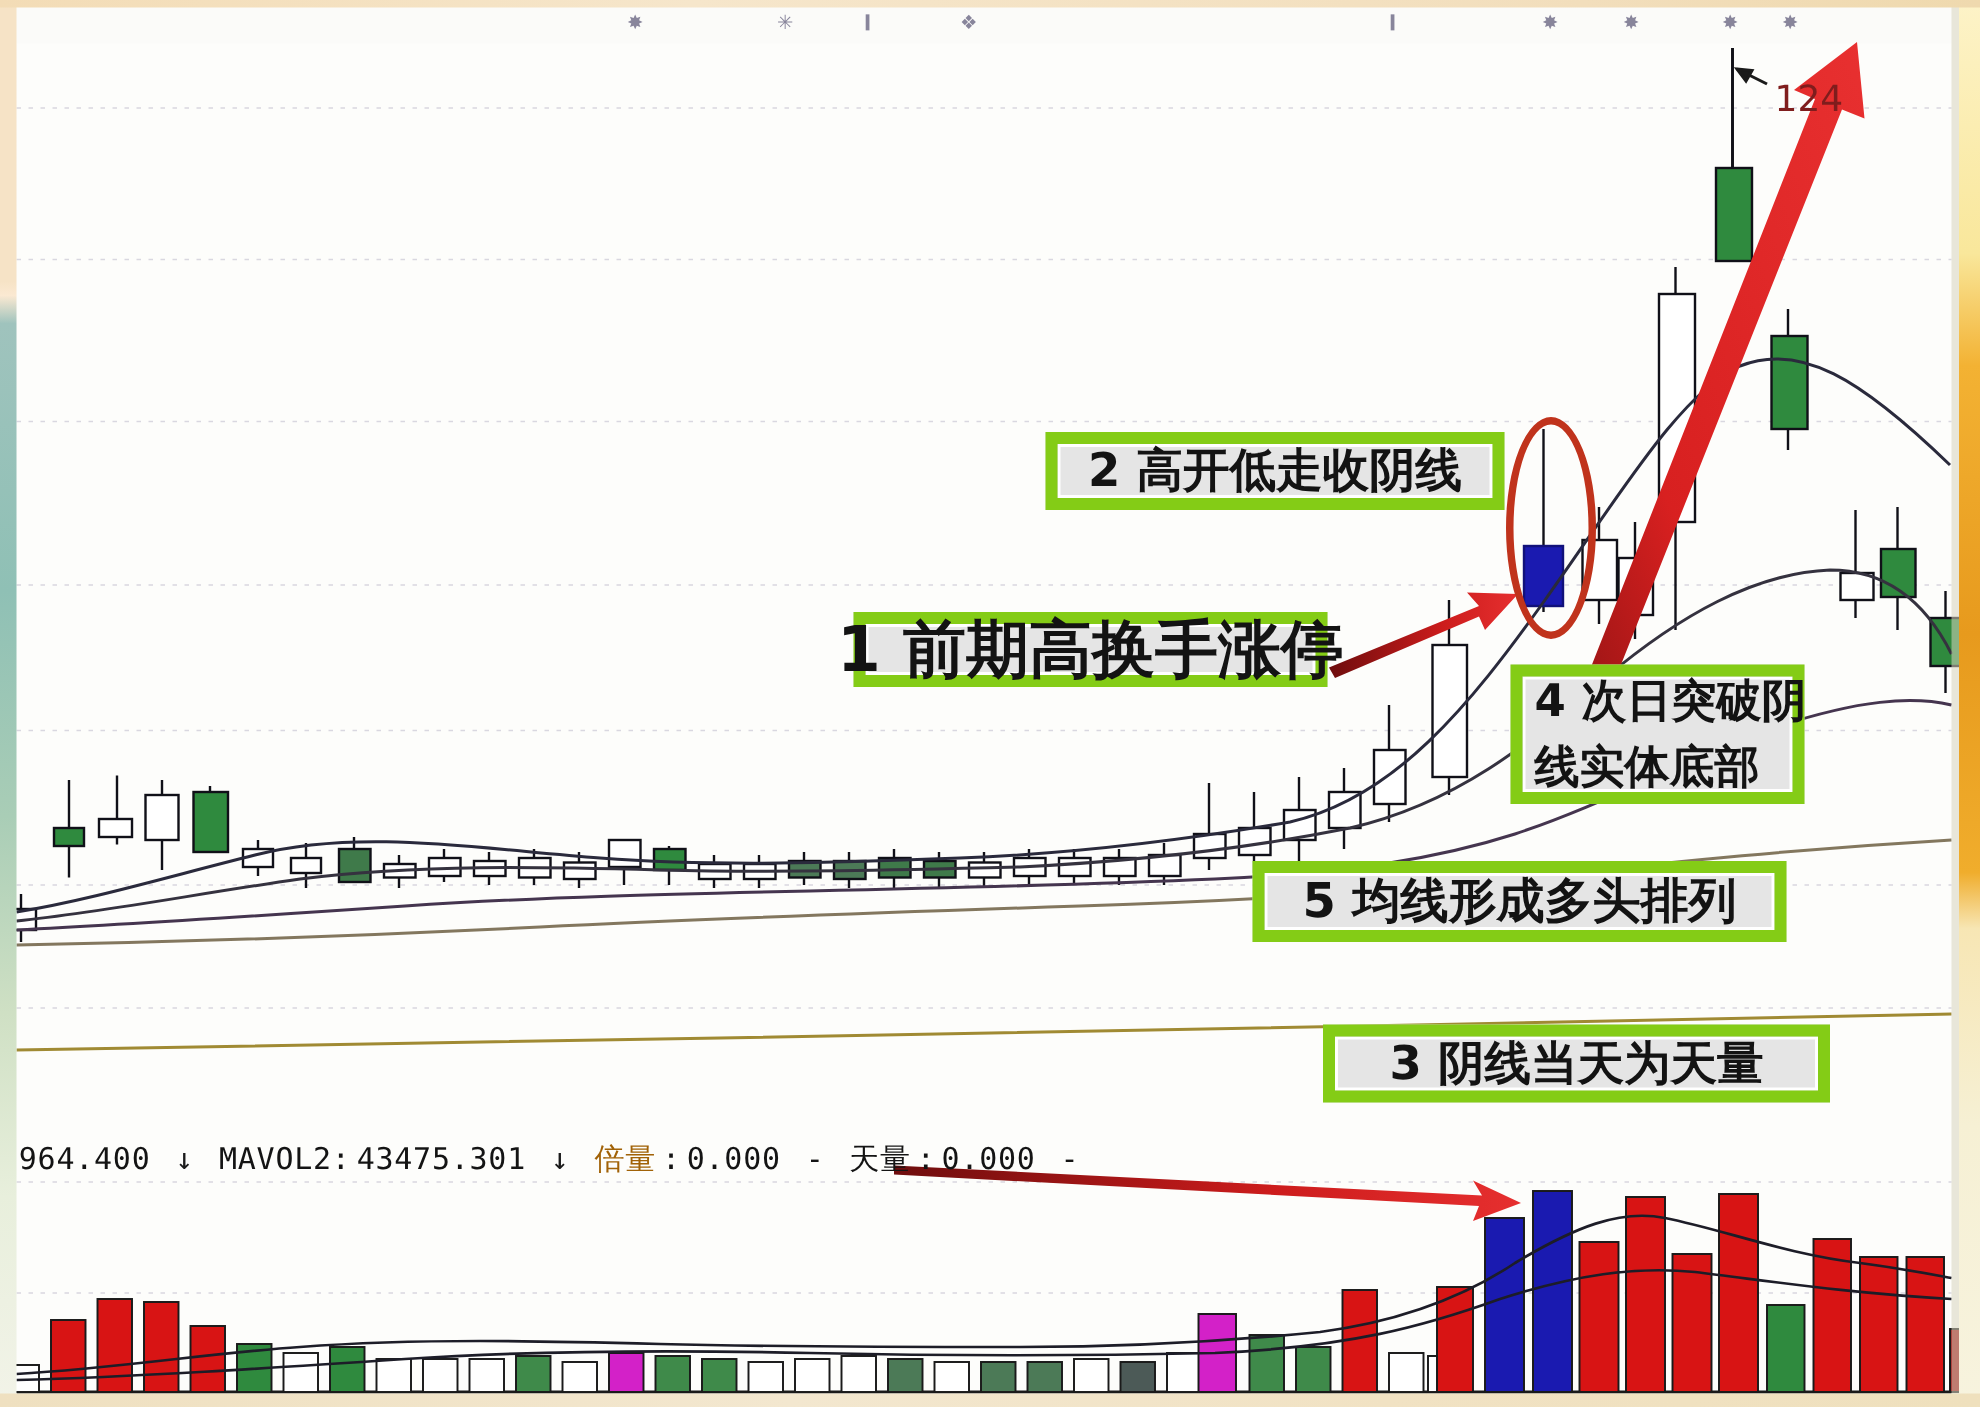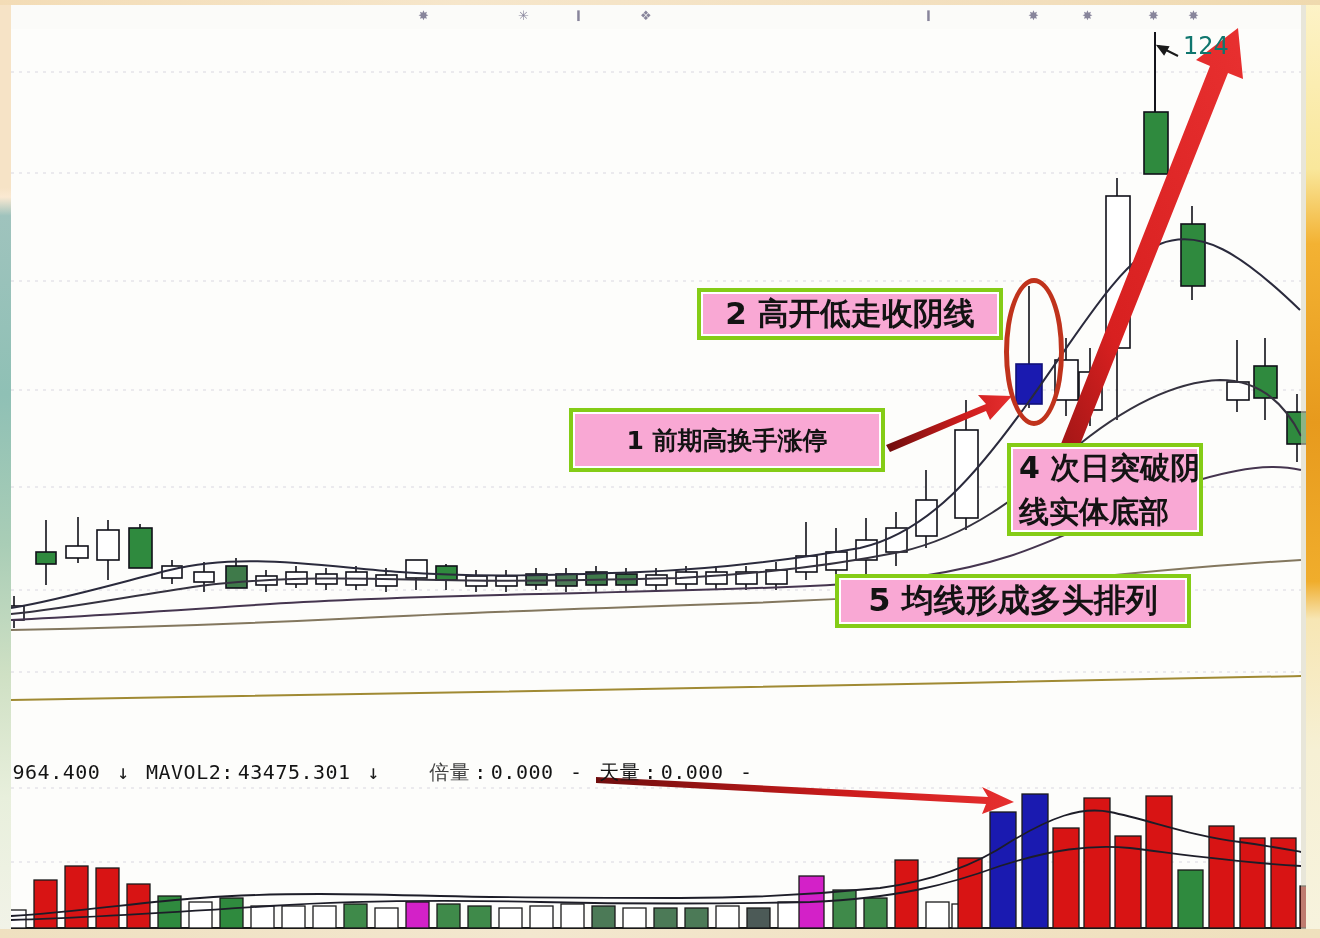--- a/index.html
+++ b/index.html
@@ -30,51 +30,51 @@
 
   
   #chart-title{position:absolute;left:196px;top:52px;width:880px;height:110px;
      font-family:"DejaVu Sans","Liberation Sans",sans-serif;
      font-weight:bold;font-size:88px;line-height:108px;letter-spacing:2px;
      color:#e01f17;white-space:nowrap;
      text-shadow:3px 3px 0 rgba(150,10,10,.35), -1px -1px 0 #ff6a60;
      -webkit-text-stroke:1px #b21209;}
 
   
-  .anno-box{position:absolute;border:4px solid #84cc16;background:#f9a8d4;
+  .anno-box{position:absolute;border:8px solid #84cc16;background:#e5e5e5;
      box-shadow:0 0 0 2px #fff inset;
      font-family:"DejaVu Sans","Liberation Sans",sans-serif;
      color:#131313;font-weight:600;display:flex;align-items:center;
      justify-content:center;padding:2px 8px;box-sizing:border-box;}
   .anno-box span{white-space:nowrap;}
   .anno-box.two-line{flex-direction:column;justify-content:center;align-items:flex-start;}
 
   #anno-2{left:697px;top:288px;width:306px;height:52px;font-size:31px;}
-  #anno-1{left:569px;top:408px;width:316px;height:64px;font-size:25px;}
+  #anno-1{left:569px;top:408px;width:316px;height:50px;font-size:42px;}
   #anno-4{left:1007px;top:443px;width:196px;height:93px;font-size:30px;line-height:44px;}
   #anno-5{left:835px;top:574px;width:356px;height:54px;font-size:32px;}
   #anno-3{left:882px;top:683px;width:338px;height:52px;font-size:31px;}
 
   
   #circle-marker{position:absolute;left:1004px;top:278px;width:50px;height:138px;
      border:5px solid #c0331c;border-radius:50%;background:transparent;}
 
   
   #status-bar{position:absolute;left:0;top:757px;height:30px;width:1290px;
      font-family:"DejaVu Sans Mono","Liberation Mono",monospace;
      font-size:20px;color:#141414;white-space:nowrap;line-height:30px;
      letter-spacing:.5px;}
   #status-bar .seg{margin-right:4px;}
   #status-bar .dn{color:#1b1b1b;}
-  #status-bar .cn-pink{color:#404040;margin-left:33px;}
+  #status-bar .cn-pink{color:#a16207;}
   #status-bar .cn-dark{color:#141414;}
 
   
-  #price-label-124{position:absolute;left:1183px;top:32px;font-size:24px;
-     font-family:"DejaVu Sans","Liberation Sans",sans-serif;color:#0f766e;font-weight:500;}
+  #price-label-124{position:absolute;left:1183px;top:52px;font-size:24px;
+     font-family:"DejaVu Sans","Liberation Sans",sans-serif;color:#7f1d1d;font-weight:500;}
 
   svg{position:absolute;left:0;top:0;overflow:visible;}
 </style>
 </head>
 <body>
 
 <div id="stage">
 
   <div id="price-pane"></div>
   <div id="vol-pane"></div>
@@ -310,20 +310,23 @@
 
   <div class="anno-box two-line" id="anno-4">
     <span>4 次日突破阴</span>
     <span>线实体底部</span>
   </div>
 
   <div class="anno-box" id="anno-5">
     <span>5 均线形成多头排列</span>
   </div>
 
+  <div class="anno-box" id="anno-3">
+    <span>3 阴线当天为天量</span>
+  </div>
 
   <div id="status-bar">
     <span class="seg">5964.400</span>
     <span class="seg dn">↓</span>
     <span class="seg">MAVOL2:</span><span class="seg">43475.301</span>
     <span class="seg dn">↓</span>
     <span class="seg cn-pink">倍量</span><span class="seg cn-dark">:</span><span class="seg">0.000</span>
     <span class="seg">-</span>
     <span class="seg cn-dark">天量</span><span class="seg cn-dark">:</span><span class="seg">0.000</span>
     <span class="seg">-</span>

